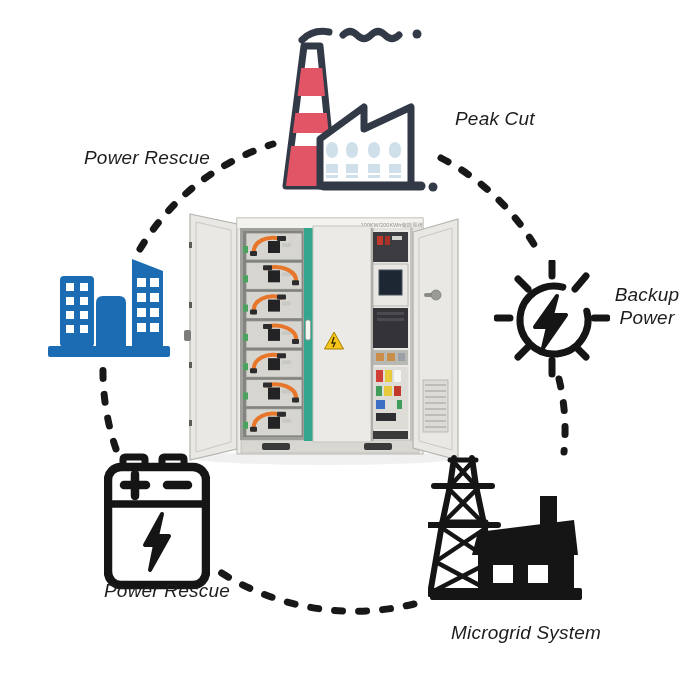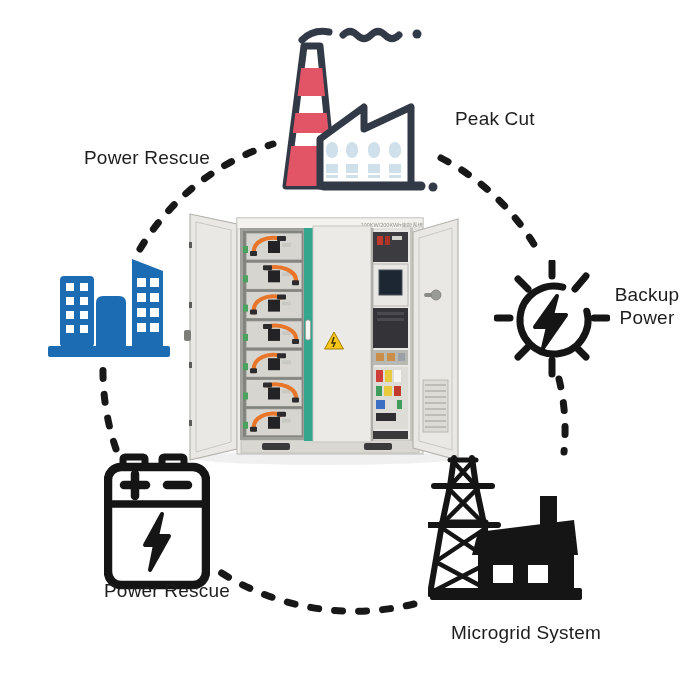--- a/index.html
+++ b/index.html
@@ -1,19 +1,19 @@
 <!DOCTYPE html>
 <html><head>
 <meta charset="utf-8">
 <style>
   html,body{margin:0;padding:0;background:#ffffff;}
   #stage{position:relative;width:700px;height:700px;background:#ffffff;overflow:hidden;
          font-family:"Liberation Sans", sans-serif;color:#1f1f1f;}
   .abs{position:absolute;}
-  .node-label{font-size:19px;line-height:1.2;letter-spacing:.2px;color:#1d1d1d;white-space:nowrap;}
+  .node-label{font-size:19px;line-height:1.2;letter-spacing:.2px;color:#1d1d1d;white-space:nowrap;font-style:italic;}
   .wrap-label{white-space:normal;text-align:center;}
   svg{display:block;}
 </style>
 </head>
 <body>
 
 <div id="stage">
 
   <svg class="abs" width="700" height="700" style="left:0;top:0">
     <g fill="none" stroke="#181818" stroke-width="7" stroke-linecap="round" stroke-dasharray="8 16">

